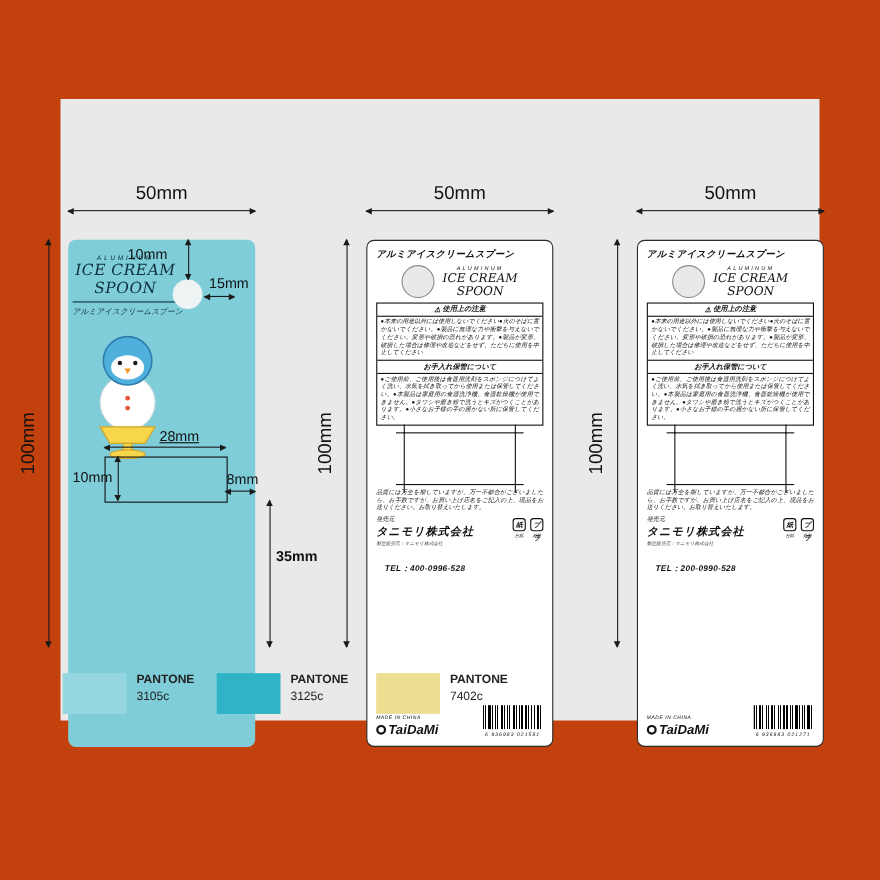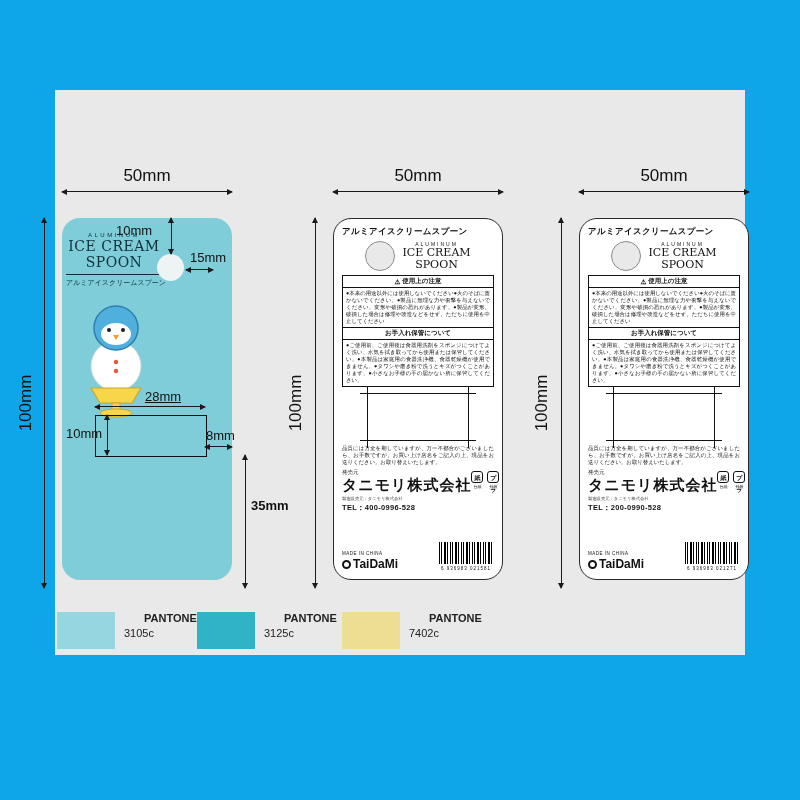--- a/index.html
+++ b/index.html
@@ -1,32 +1,32 @@
 <!DOCTYPE html>
 <html><head>
 <meta charset="utf-8">
 <style>
   html,body{margin:0;padding:0;background:#fff;}
-  .canvas{position:relative;width:800px;height:800px;background:#0ea5e9;font-family:"Liberation Sans",sans-serif;overflow:hidden;color:#111;}
+  .canvas{position:relative;width:800px;height:800px;background:#c2410c;font-family:"Liberation Sans",sans-serif;overflow:hidden;color:#111;}
   .panel{position:absolute;left:55px;top:90px;width:690px;height:565px;background:#e9e9e9;}
 
   
   .dh{position:absolute;height:0;border-top:1px solid #1a1a1a;}
   .dh::before{content:"";position:absolute;left:-1px;top:-3.5px;border:3.5px solid transparent;border-left:0;border-right:6px solid #1a1a1a;}
   .dh::after{content:"";position:absolute;right:-1px;top:-3.5px;border:3.5px solid transparent;border-right:0;border-left:6px solid #1a1a1a;}
   .dv{position:absolute;width:0;border-left:1px solid #1a1a1a;}
   .dv::before{content:"";position:absolute;top:-1px;left:-4px;border:3.5px solid transparent;border-top:0;border-bottom:6px solid #1a1a1a;}
   .dv::after{content:"";position:absolute;bottom:-1px;left:-4px;border:3.5px solid transparent;border-bottom:0;border-top:6px solid #1a1a1a;}
   .dlabel{position:absolute;font-size:13px;color:#111;white-space:nowrap;}
   .dlabel.big{font-size:17px;}
   .dlabel.center{text-align:center;}
   .vlabel{position:absolute;font-size:17px;color:#111;width:60px;text-align:center;transform:rotate(-90deg);}
 
   
-  .card{position:absolute;top:218px;width:170px;height:362px;border-radius:18px;box-sizing:border-box;}
+  .card{position:absolute;top:218px;width:170px;height:461px;border-radius:7px;box-sizing:border-box;font-style:italic;}
   .card.front{left:62px;}
   .card.back{background:#fff;border:1px solid #2b2b2b;display:flex;flex-direction:column;padding:7px 8px 8px 8px;}
   #back1{left:333px;}
   #back2{left:579px;}
 
   
   .hole-front{position:absolute;left:95px;top:36px;width:27px;height:27px;border-radius:50%;background:#eef3f4;}
   .front-brand{position:absolute;left:2px;top:14px;width:100px;text-align:center;color:#0e2f3c;}
   .front-brand .alum{font-size:6px;letter-spacing:2.5px;}
   .front-brand .serif{font-family:"DejaVu Serif",serif;font-size:14px;line-height:1.15;letter-spacing:.5px;}
@@ -48,40 +48,40 @@
   .box .bd{font-size:5.4px;line-height:1.3;padding:2px 3px;text-align:justify;}
   .win2{position:relative;width:100px;height:46px;border:1px solid #111;margin:6px auto 3px auto;}
   .tick{position:absolute;width:7px;height:7px;}
   .t-tl{left:-8px;top:-8px;border-right:1px solid #111;border-bottom:1px solid #111;}
   .t-tr{right:-8px;top:-8px;border-left:1px solid #111;border-bottom:1px solid #111;}
   .t-bl{left:-8px;bottom:-8px;border-right:1px solid #111;border-top:1px solid #111;}
   .t-br{right:-8px;bottom:-8px;border-left:1px solid #111;border-top:1px solid #111;}
   .qual{font-size:5.4px;line-height:1.3;margin-top:1px;text-align:justify;}
   .seller-row{display:flex;justify-content:space-between;margin-top:3px;}
   .s-label{font-size:5.5px;}
-  .s-name{font-size:15px;font-weight:bold;letter-spacing:1px;white-space:nowrap;}
+  .s-name{font-size:10px;font-weight:bold;letter-spacing:1px;white-space:nowrap;}
   .s-sub{font-size:4.3px;color:#444;margin-top:1px;white-space:nowrap;}
-  .s-tel{font-size:7.5px;margin-top:2px;letter-spacing:.3px;font-weight:bold;}
+  .s-tel{font-size:7.5px;margin-top:16px;letter-spacing:.3px;font-weight:bold;text-align:center;}
   .marks{display:flex;gap:4px;align-items:flex-start;margin-top:2px;}
   .mark{text-align:center;}
   .mark .sq{width:12px;height:12px;border:1.2px solid #111;border-radius:3px;font-size:6px;line-height:12px;text-align:center;box-sizing:border-box;font-weight:bold;}
   .mark .lbl{font-size:4px;margin-top:1px;}
   .bottom-row{display:flex;justify-content:space-between;align-items:flex-end;margin-top:auto;}
   .origin{font-size:4.5px;letter-spacing:.5px;margin-bottom:1px;}
   .tdm{display:flex;align-items:center;gap:2px;font-weight:bold;font-size:12px;}
   .tdm-icon{width:9px;height:9px;border:2.2px solid #111;border-radius:50%;box-sizing:border-box;}
   .bc-wrap{text-align:center;}
   .barcode{width:54px;height:22px;background:repeating-linear-gradient(90deg,#000 0 1px,#fff 1px 2px,#000 2px 3px,#fff 3px 5px,#000 5px 7px,#fff 7px 8px,#000 8px 9px,#fff 9px 11px);border:1px solid #fff;}
   .bc-num{font-size:4.5px;letter-spacing:1px;margin-top:1px;}
 
   
   .sw{position:absolute;top:612px;display:flex;gap:9px;}
   #sw1{left:57px;} #sw2{left:197px;} #sw3{left:342px;}
   .chip{width:58px;height:37px;}
-  .sw .b{font-size:11px;font-weight:bold;color:#222;margin-left:20px;}
+  .sw .b{font-size:11px;font-weight:bold;color:#222;}
   .sw .c{font-size:11px;color:#222;margin-top:3px;}
 </style>
 </head>
 <body>
 
 <div class="canvas">
   <div class="panel"></div>
 
   <div class="dlabel big center" style="left:62px;top:166px;width:170px;">50mm</div>
   <div class="dh" style="left:62px;top:191px;width:170px;"></div>

